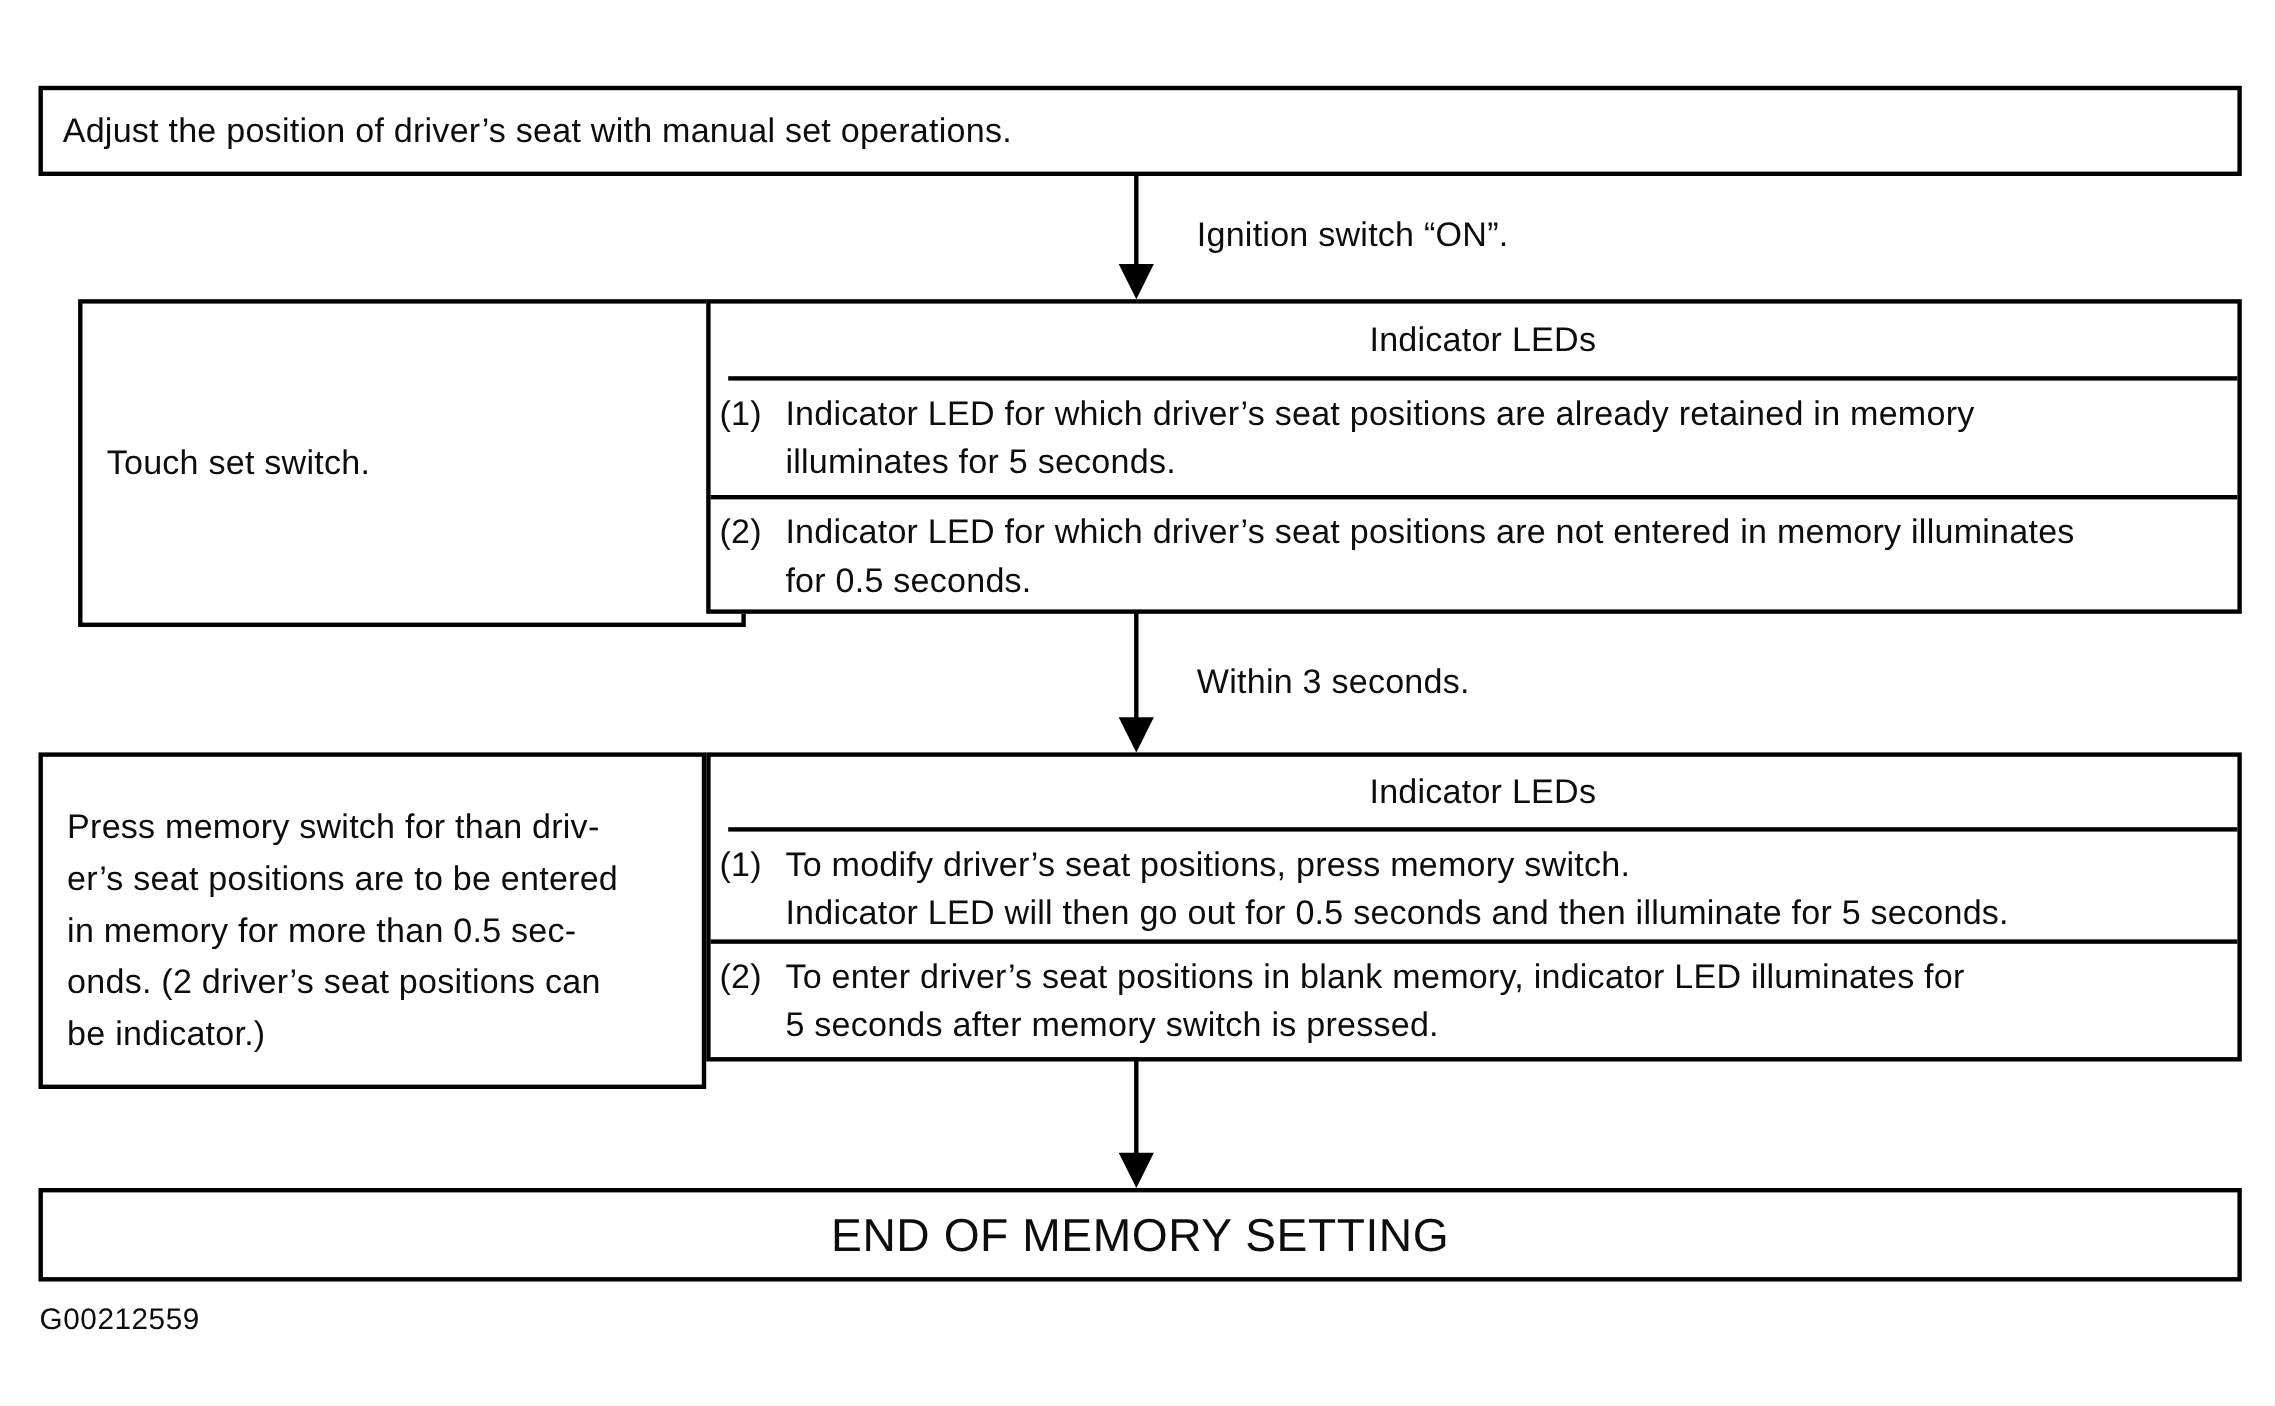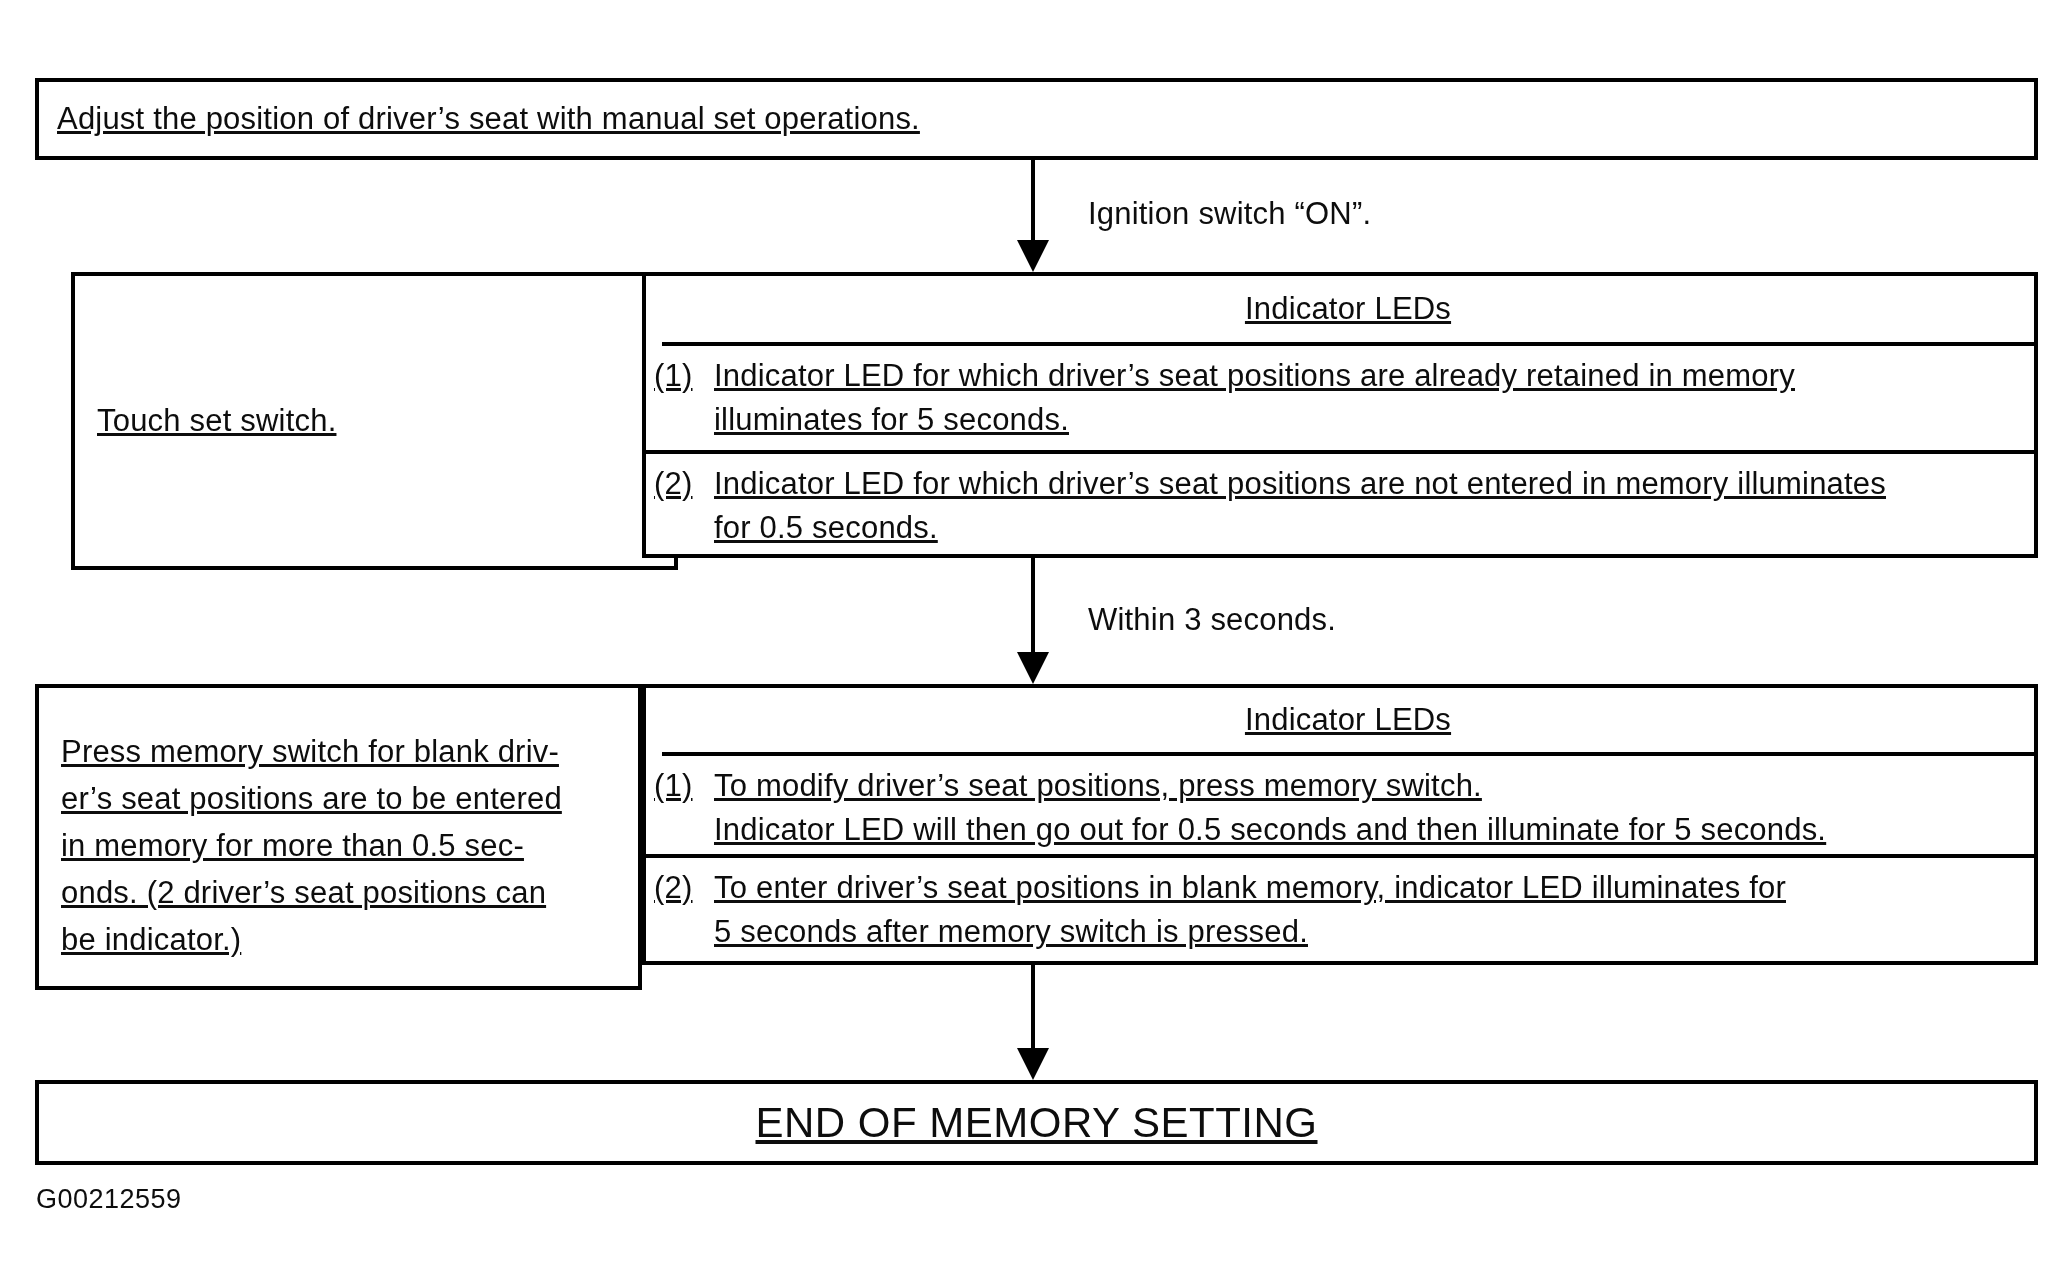--- a/index.html
+++ b/index.html
@@ -10,21 +10,20 @@
     background: #ffffff;
     font-family: "Liberation Sans", "DejaVu Sans", sans-serif;
     color: #0d0d0d;
     overflow: hidden;
   }
   .box {
     position: absolute;
     border: 4px solid #000;
     box-sizing: border-box;
     background: #fff;
-    text-decoration: underline;
   }
   .txt { font-size: 31px; line-height: 44px; letter-spacing: 0.2px; }
 
   
   .box-step1 { left: 35px; top: 78px; width: 2003px; height: 82px; display: flex; align-items: center; padding-left: 18px; }
 
   
   .vline { position: absolute; width: 4px; background: #000; }
   .vline-1 { left: 1031px; top: 158px; height: 86px; }
   .vline-2 { left: 1031px; top: 556px; height: 100px; }
@@ -104,21 +103,21 @@
         <span>for 0.5 seconds.</span>
       </span>
     </div>
   </div>
 
   <div class="vline vline-2"></div>
   <div class="arrowhead ah-2"></div>
   <div class="conn-label txt label-2">Within 3 seconds.</div>
 
   <div class="box box-step3-left">
-    <div class="txt-line">Press memory switch for blank driv-</div>
+    <div class="txt-line">Press memory switch for than driv-</div>
     <div class="txt-line">er’s seat positions are to be entered</div>
     <div class="txt-line">in memory for more than 0.5 sec-</div>
     <div class="txt-line">onds. (2 driver’s seat positions can</div>
     <div class="txt-line">be indicator.)</div>
   </div>
   <div class="box box-step3-right">
     <div class="led-header h-step3">
       <span class="txt">Indicator LEDs</span>
     </div>
     <div class="led-item mid i-step3-1">

